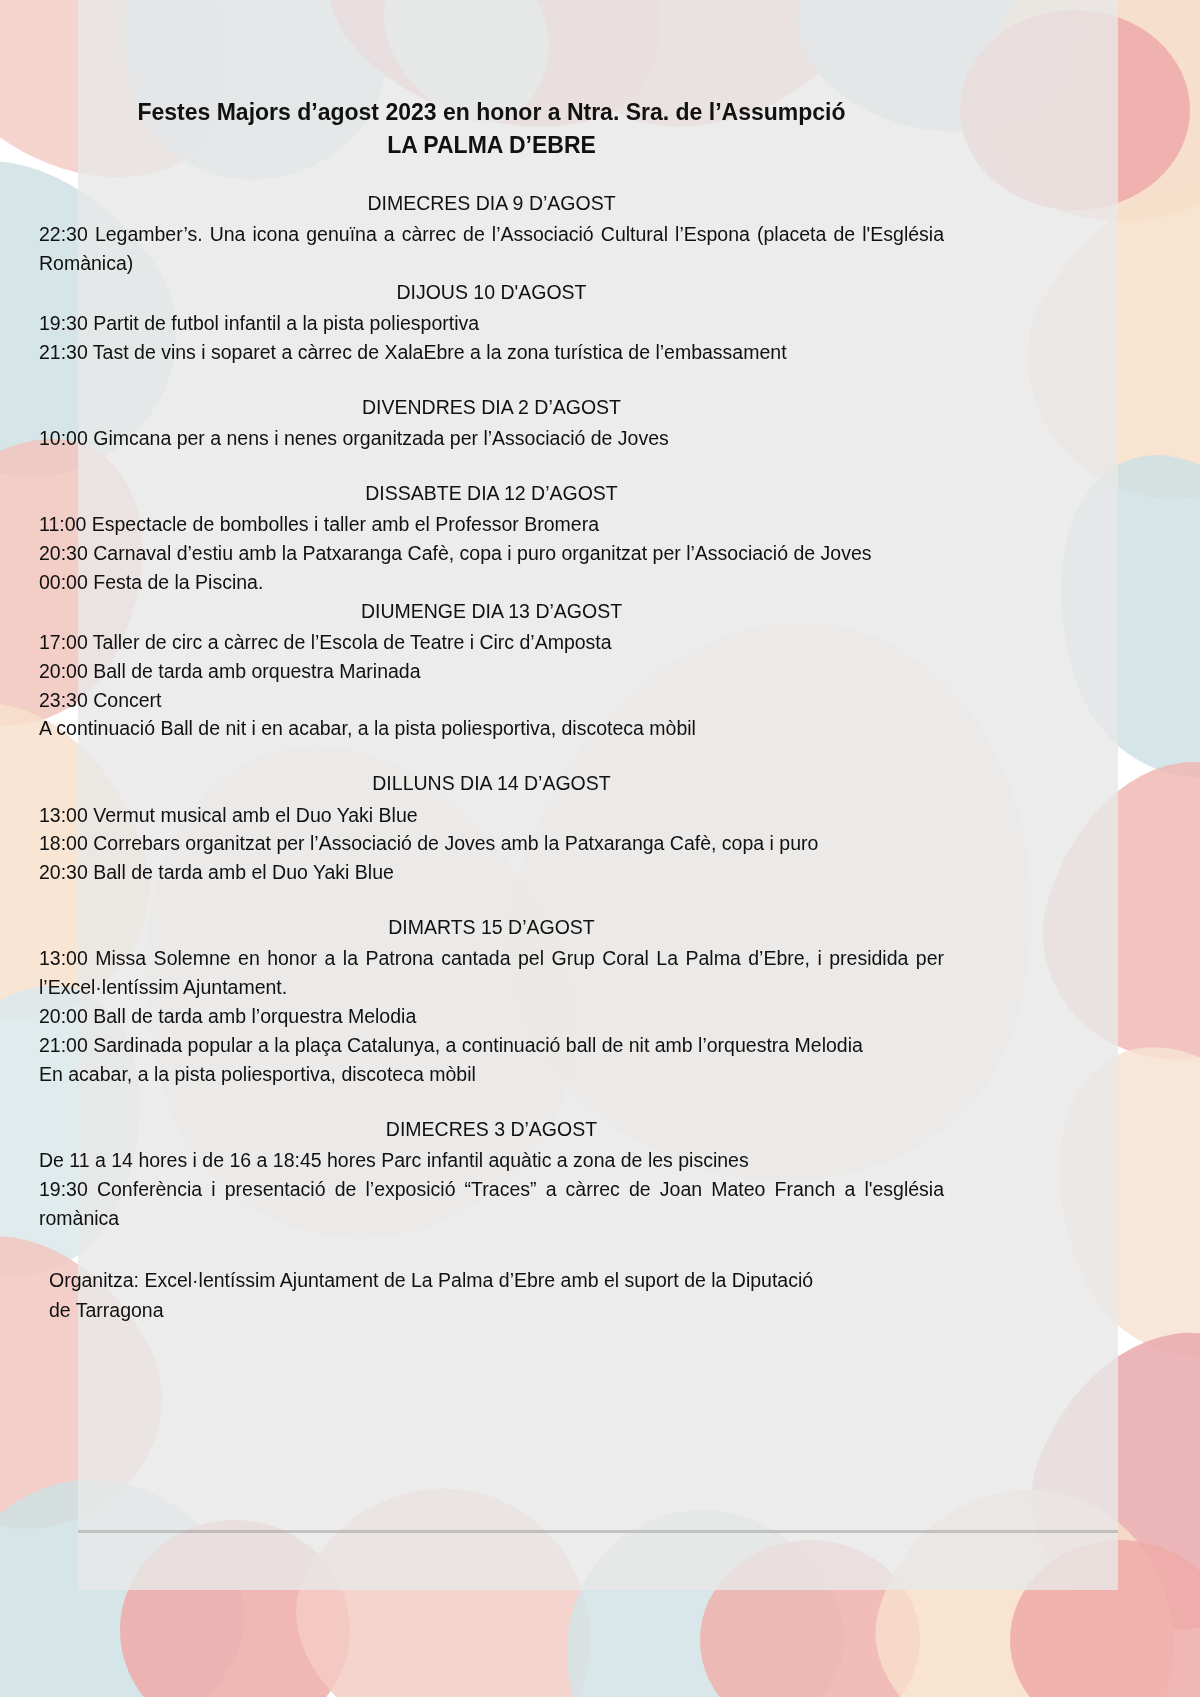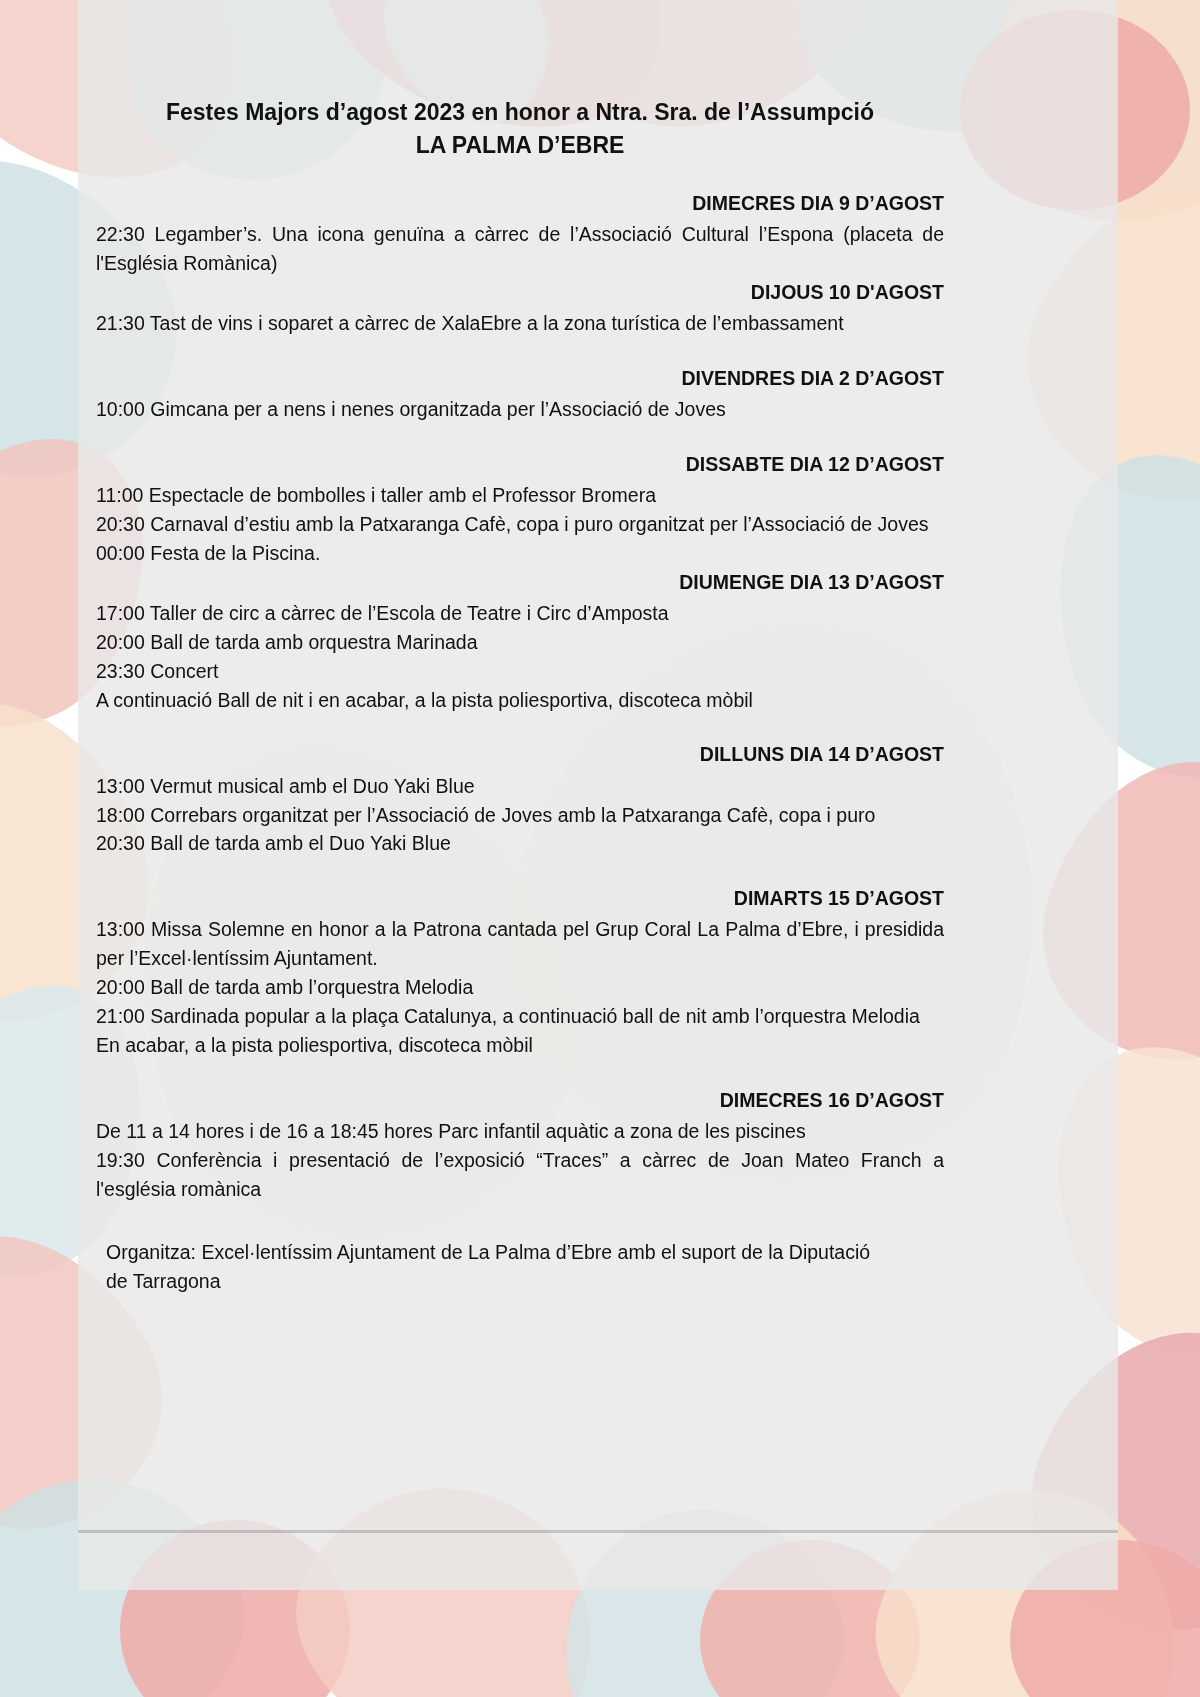--- a/index.html
+++ b/index.html
@@ -37,39 +37,39 @@
     height: 1590px;
     background: rgba(232, 232, 232, 0.82);
     z-index: 1;
   }
   #doc-content {
     position: absolute;
     left: 0;
     top: 0;
     width: 1040px;
     z-index: 2;
-    padding: 96px 96px 0 96px;
+    padding: 96px 96px 0 39px;
     box-sizing: border-box;
     color: #111;
     font-size: 19.5px;
     line-height: 1.5;
   }
   #doc-title {
     text-align: center;
     font-weight: bold;
     font-size: 23px;
     line-height: 1.45;
     margin: 0 0 26px 0;
   }
   #doc-title .l2 { display: block; }
 
   .day-block { margin: 0 0 0 0; }
   .day-heading {
-    text-align: right;
-    font-weight: bold;
+    text-align: center;
+    font-weight: normal;
     font-size: 19.5px;
     margin: 0 0 2px 0;
   }
   .event-line {
     text-align: justify;
     margin: 0;
     font-size: 19.5px;
     line-height: 1.48;
   }
   .spacer-sm { height: 26px; }
@@ -138,20 +138,21 @@
     <span class="l2">LA PALMA D’EBRE</span>
   </div>
 
   <div class="day-block">
     <div class="day-heading">DIMECRES DIA 9 D’AGOST</div>
     <p class="event-line">22:30  Legamber’s. Una icona genuïna a càrrec de l’Associació Cultural l’Espona (placeta de l'Església Romànica)</p>
   </div>
 
   <div class="day-block">
     <div class="day-heading">DIJOUS 10 D'AGOST</div>
+    <p class="event-line">19:30 Partit de futbol infantil a la pista poliesportiva</p>
     <p class="event-line">21:30 Tast de vins i soparet a càrrec de XalaEbre a la zona turística de l’embassament</p>
   </div>
 
   <div class="spacer-sm"></div>
 
   <div class="day-block">
     <div class="day-heading">DIVENDRES DIA 2 D’AGOST</div>
     <p class="event-line">10:00  Gimcana per a nens i nenes organitzada per l’Associació de Joves</p>
   </div>
 
@@ -187,21 +188,21 @@
     <div class="day-heading">DIMARTS 15 D’AGOST</div>
     <p class="event-line">13:00   Missa Solemne en honor a la Patrona cantada pel Grup Coral La Palma d’Ebre, i presidida per l’Excel·lentíssim Ajuntament.</p>
     <p class="event-line">20:00  Ball de tarda amb l’orquestra Melodia</p>
     <p class="event-line">21:00   Sardinada popular a la plaça Catalunya, a continuació ball de nit amb l’orquestra Melodia</p>
     <p class="event-line">En acabar, a la pista poliesportiva, discoteca mòbil</p>
   </div>
 
   <div class="spacer-sm"></div>
 
   <div class="day-block">
-    <div class="day-heading">DIMECRES 16 D’AGOST</div>
+    <div class="day-heading">DIMECRES 3 D’AGOST</div>
     <p class="event-line">De 11 a 14 hores i de 16 a 18:45 hores Parc infantil aquàtic a zona de les piscines</p>
     <p class="event-line">19:30 Conferència i presentació de l’exposició “Traces” a càrrec de Joan Mateo Franch a l'església romànica</p>
   </div>
 
   <div id="organizer">
     <div>Organitza:     Excel·lentíssim Ajuntament de La Palma d’Ebre amb el suport de la Diputació</div>
     <div>de Tarragona</div>
   </div>
 
 </div>

